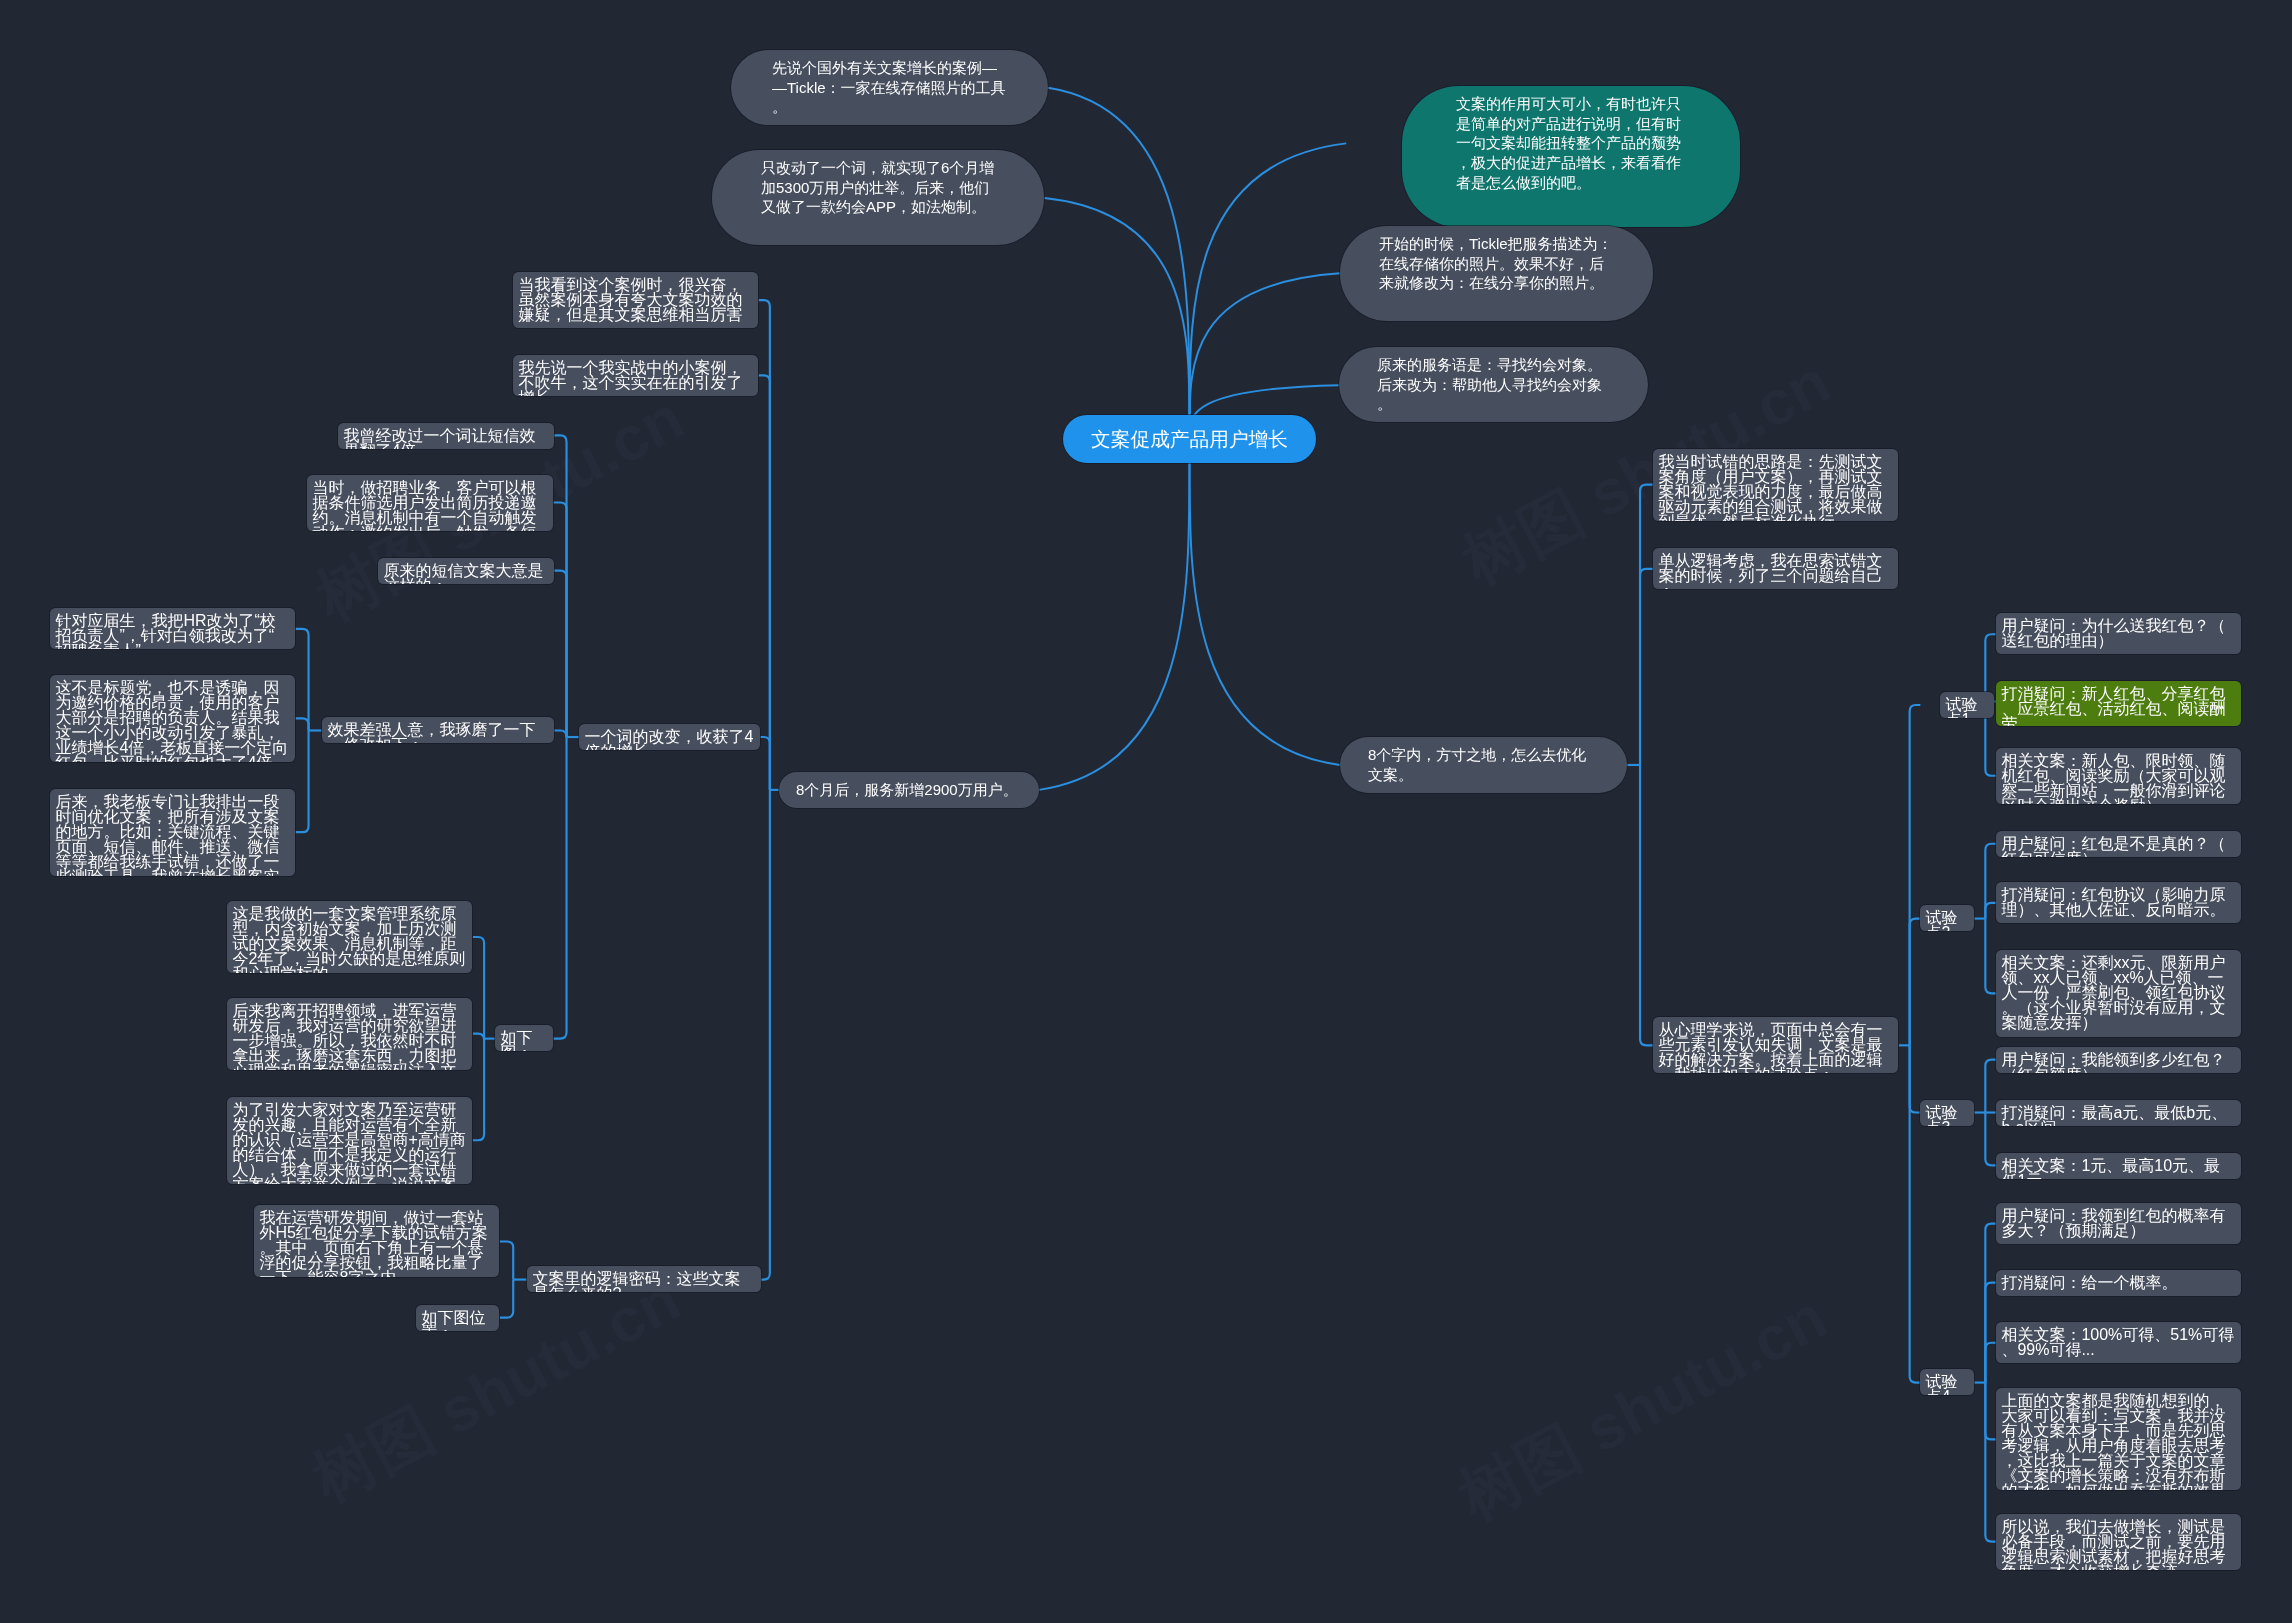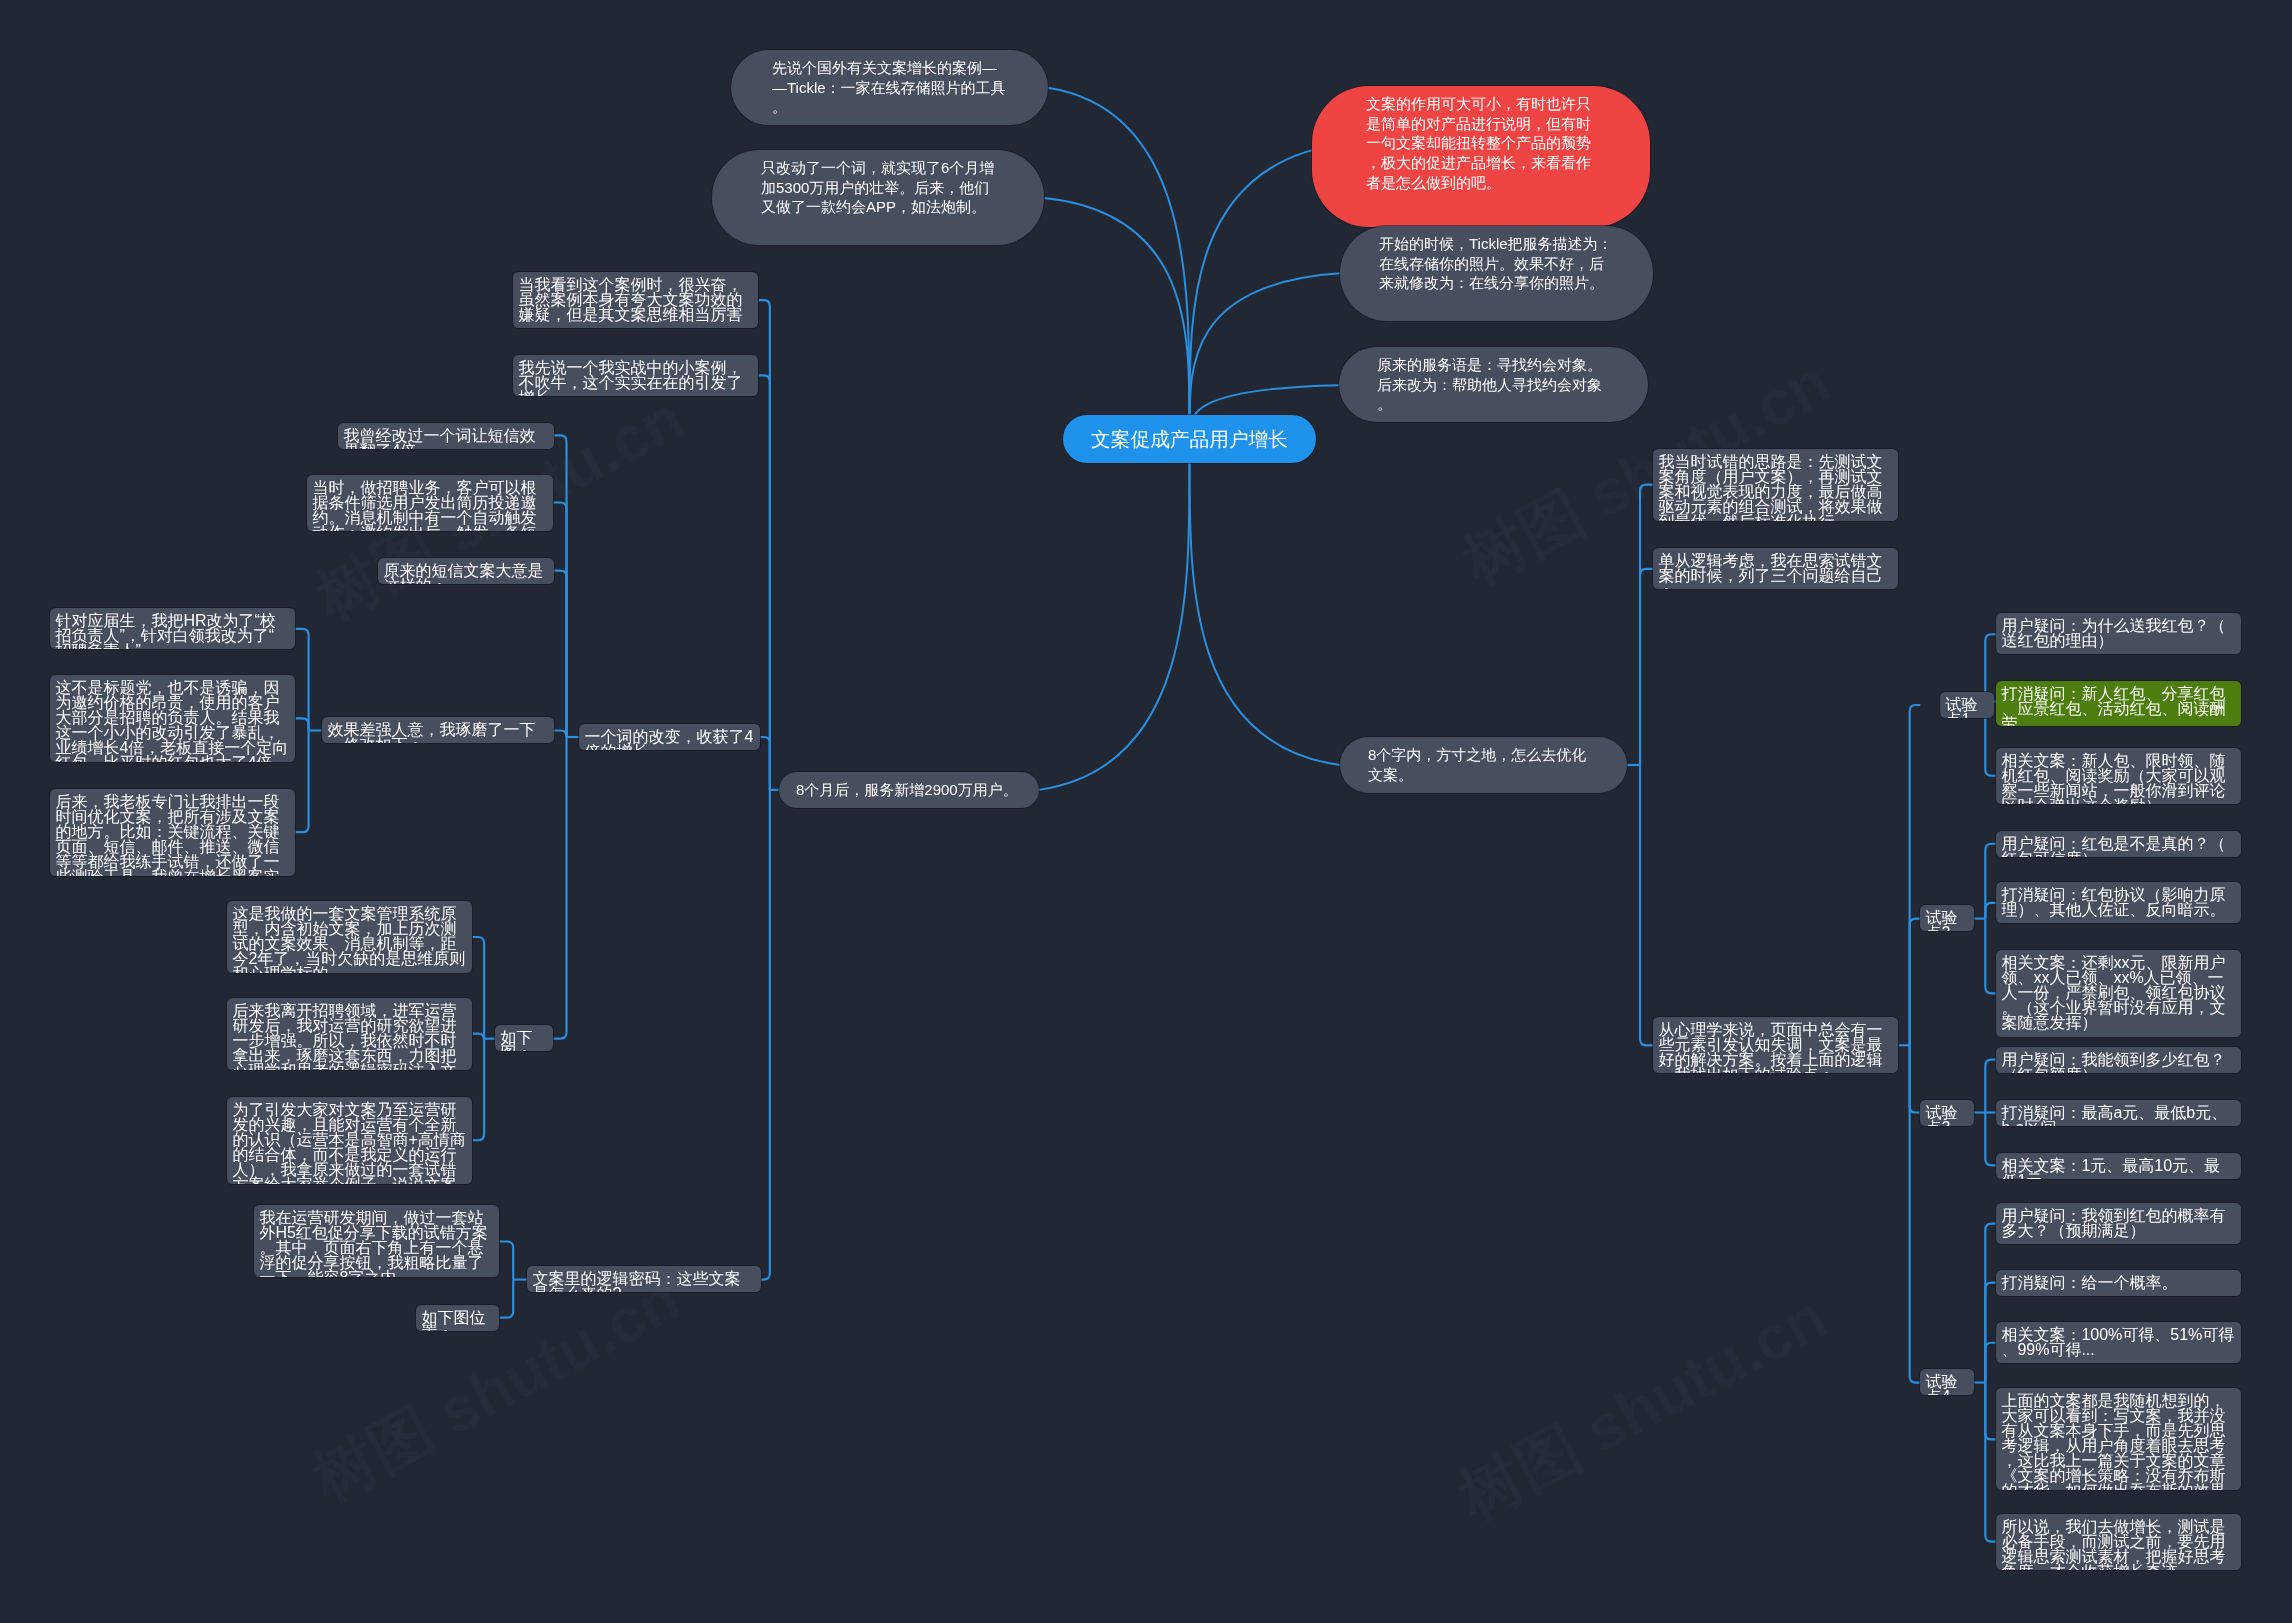--- a/index.html
+++ b/index.html
@@ -97,21 +97,21 @@
     <div class="node sm" style="left: 322px; top: 717px; width: 232px; height: 26px; background: rgb(71, 78, 94);">效果差强人意，我琢磨了一下，修改如下：</div>
     <div class="node sm" style="left: 495px; top: 1025px; width: 58px; height: 26px; background: rgb(71, 78, 94);">如下图：</div>
     <div class="node sm" style="left: 50px; top: 608px; width: 245px; height: 41px; background: rgb(71, 78, 94);">针对应届生，我把HR改为了“校招负责人”，针对白领我改为了“招聘负责人”。</div>
     <div class="node sm" style="left: 50px; top: 675px; width: 245px; height: 87px; background: rgb(71, 78, 94);">这不是标题党，也不是诱骗，因为邀约价格的昂贵，使用的客户大部分是招聘的负责人。结果我这一个小小的改动引发了暴乱，业绩增长4倍，老板直接一个定向红包，比平时的红包也大了4倍。</div>
     <div class="node sm" style="left: 50px; top: 789px; width: 245px; height: 87px; background: rgb(71, 78, 94);">后来，我老板专门让我排出一段时间优化文案，把所有涉及文案的地方。比如：关键流程、关键页面、短信、邮件、推送、微信等等都给我练手试错，还做了一些测验工具。我曾在增长黑客实战的文章中展示过我的劳动成果。</div>
     <div class="node sm" style="left: 227px; top: 901px; width: 245px; height: 72px; background: rgb(71, 78, 94);">这是我做的一套文案管理系统原型，内含初始文案，加上历次测试的文案效果、消息机制等，距今2年了，当时欠缺的是思维原则和心理学标的。</div>
     <div class="node sm" style="left: 227px; top: 1097px; width: 245px; height: 87px; background: rgb(71, 78, 94);">为了引发大家对文案乃至运营研发的兴趣，且能对运营有个全新的认识（运营本是高智商+高情商的结合体，而不是我定义的运行人），我拿原来做过的一套试错方案给大家举个例子，说说文案思维。</div>
     <div class="node sm" style="left: 227px; top: 998px; width: 245px; height: 72px; background: rgb(71, 78, 94);">后来我离开招聘领域，进军运营研发后，我对运营的研究欲望进一步增强。所以，我依然时不时拿出来，琢磨这套东西，力图把心理学和思考的逻辑密码注入文案系统中。</div>
     <div class="node sm" style="left: 254px; top: 1205px; width: 245px; height: 72px; background: rgb(71, 78, 94);">我在运营研发期间，做过一套站外H5红包促分享下载的试错方案。其中，页面右下角上有一个悬浮的促分享按钮，我粗略比量了一下，能容8字之内。</div>
     <div class="node sm" style="left: 416px; top: 1305px; width: 83px; height: 26px; background: rgb(71, 78, 94);">如下图位置：</div>
-    <div class="node l1" style="left: 1312px; top: 86px; width: 338px; height: 141px; background: #ef4444; border-radius: 57px; padding-left: 54px; padding-right: 54px;">文案的作用可大可小，有时也许只是简单的对产品进行说明，但有时一句文案却能扭转整个产品的颓势，极大的促进产品增长，来看看作者是怎么做到的吧。</div>
+    <div class="node l1" style="left: 1402px; top: 86px; width: 338px; height: 141px; background: #0f766e; border-radius: 57px; padding-left: 54px; padding-right: 54px;">文案的作用可大可小，有时也许只是简单的对产品进行说明，但有时一句文案却能扭转整个产品的颓势，极大的促进产品增长，来看看作者是怎么做到的吧。</div>
     <div class="node l1" style="left: 1340px; top: 226px; width: 313px; height: 95px; background: rgb(71, 78, 94); border-radius: 47px; padding-left: 39px; padding-right: 39px;">开始的时候，Tickle把服务描述为：在线存储你的照片。效果不好，后来就修改为：在线分享你的照片。</div>
     <div class="node l1" style="left: 1339px; top: 347px; width: 309px; height: 75px; background: rgb(71, 78, 94); border-radius: 38px; padding-left: 38px; padding-right: 38px;">原来的服务语是：寻找约会对象。后来改为：帮助他人寻找约会对象。</div>
     <div class="node l1" style="left: 1340px; top: 737px; width: 287px; height: 56px; background: rgb(71, 78, 94); border-radius: 28px; padding-left: 28px; padding-right: 28px;">8个字内，方寸之地，怎么去优化文案。</div>
     <div class="node sm" style="left: 1653px; top: 449px; width: 245px; height: 72px; background: rgb(71, 78, 94);">我当时试错的思路是：先测试文案角度（用户文案），再测试文案和视觉表现的力度，最后做高驱动元素的组合测试，将效果做到最优，然后标准化执行。</div>
     <div class="node sm" style="left: 1653px; top: 548px; width: 245px; height: 41px; background: rgb(71, 78, 94);">单从逻辑考虑，我在思索试错文案的时候，列了三个问题给自己：</div>
     <div class="node sm" style="left: 1653px; top: 1017px; width: 245px; height: 56px; background: rgb(71, 78, 94);">从心理学来说，页面中总会有一些元素引发认知失调，文案是最好的解决方案。按着上面的逻辑，我找出如下的试验点：</div>
     <div class="node sm" style="left: 1920px; top: 692px; width: 54px; height: 26px; background: rgb(71, 78, 94); margin-left: 20px;">试验点1</div>
     <div class="node sm" style="left: 1920px; top: 905px; width: 54px; height: 26px; background: rgb(71, 78, 94);">试验点2</div>
     <div class="node sm" style="left: 1920px; top: 1100px; width: 54px; height: 26px; background: rgb(71, 78, 94);">试验点3</div>
     <div class="node sm" style="left: 1920px; top: 1369px; width: 54px; height: 26px; background: rgb(71, 78, 94);">试验点4</div>

